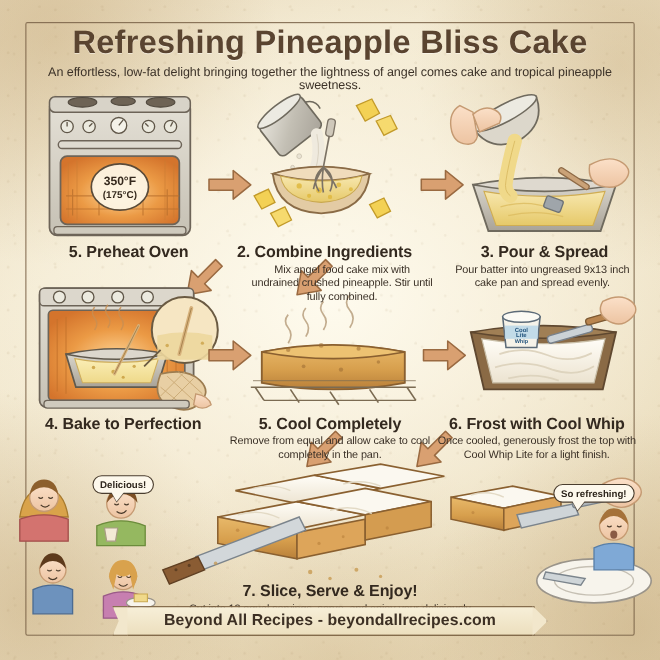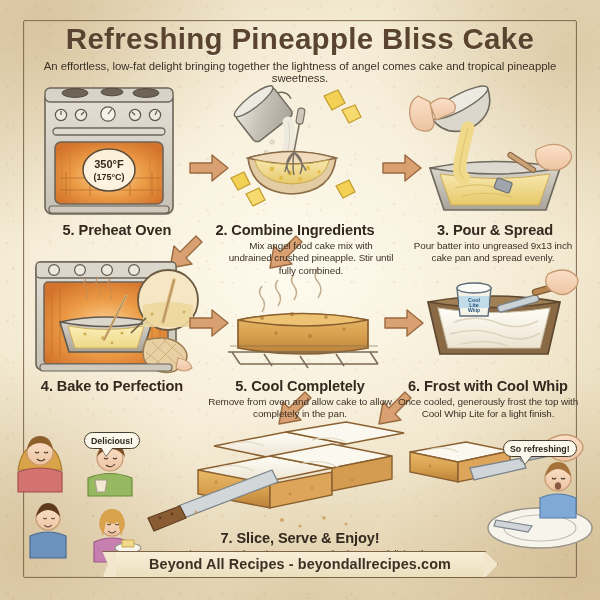--- a/index.html
+++ b/index.html
@@ -517,21 +517,21 @@
 
   <div class="txt step-title" style="left:190px;right:200px;top:222px;">2. Combine Ingredients</div>
   <div class="txt step-desc" style="left:196px;right:206px;top:240px;margin-left:32px;">Mix angel food cake mix with undrained crushed pineapple. Stir until fully combined.</div>
 
   <div class="txt step-title" style="left:404px;right:14px;top:222px;">3. Pour &amp; Spread</div>
   <div class="txt step-desc" style="left:408px;right:22px;top:240px;">Pour batter into ungreased 9x13 inch cake pan and spread evenly.</div>
 
   <div class="txt step-title" style="left:12px;right:388px;top:378px;">4. Bake to Perfection</div>
 
   <div class="txt step-title" style="left:196px;right:196px;top:378px;">5. Cool Completely</div>
-  <div class="txt step-desc" style="left:206px;right:206px;top:396px;">Remove from oven and allow cake to allow completely in the pan.</div>
+  <div class="txt step-desc" style="left:206px;right:206px;top:396px;">Remove from equal and allow cake to cool completely in the pan.</div>
 
   <div class="txt step-title" style="left:388px;right:12px;top:378px;">6. Frost with Cool Whip</div>
   <div class="txt step-desc" style="left:396px;right:20px;top:396px;">Once cooled, generously frost the top with Cool Whip Lite for a light finish.</div>
 
   <div class="txt step-title" style="left:150px;right:150px;top:530px;">7. Slice, Serve &amp; Enjoy!</div>
   <div class="txt step-desc" style="left:166px;right:166px;top:548px;">Cut into 12 equal servings, serve, and enjoy your deliciously refreshing Pineapple Bliss Cake!</div>
 
   <div class="bubble" style="left:84px;top:432px;">Delicious!</div>
   <div class="bubble" style="left:503px;top:440px;">So refreshing!</div>
 

